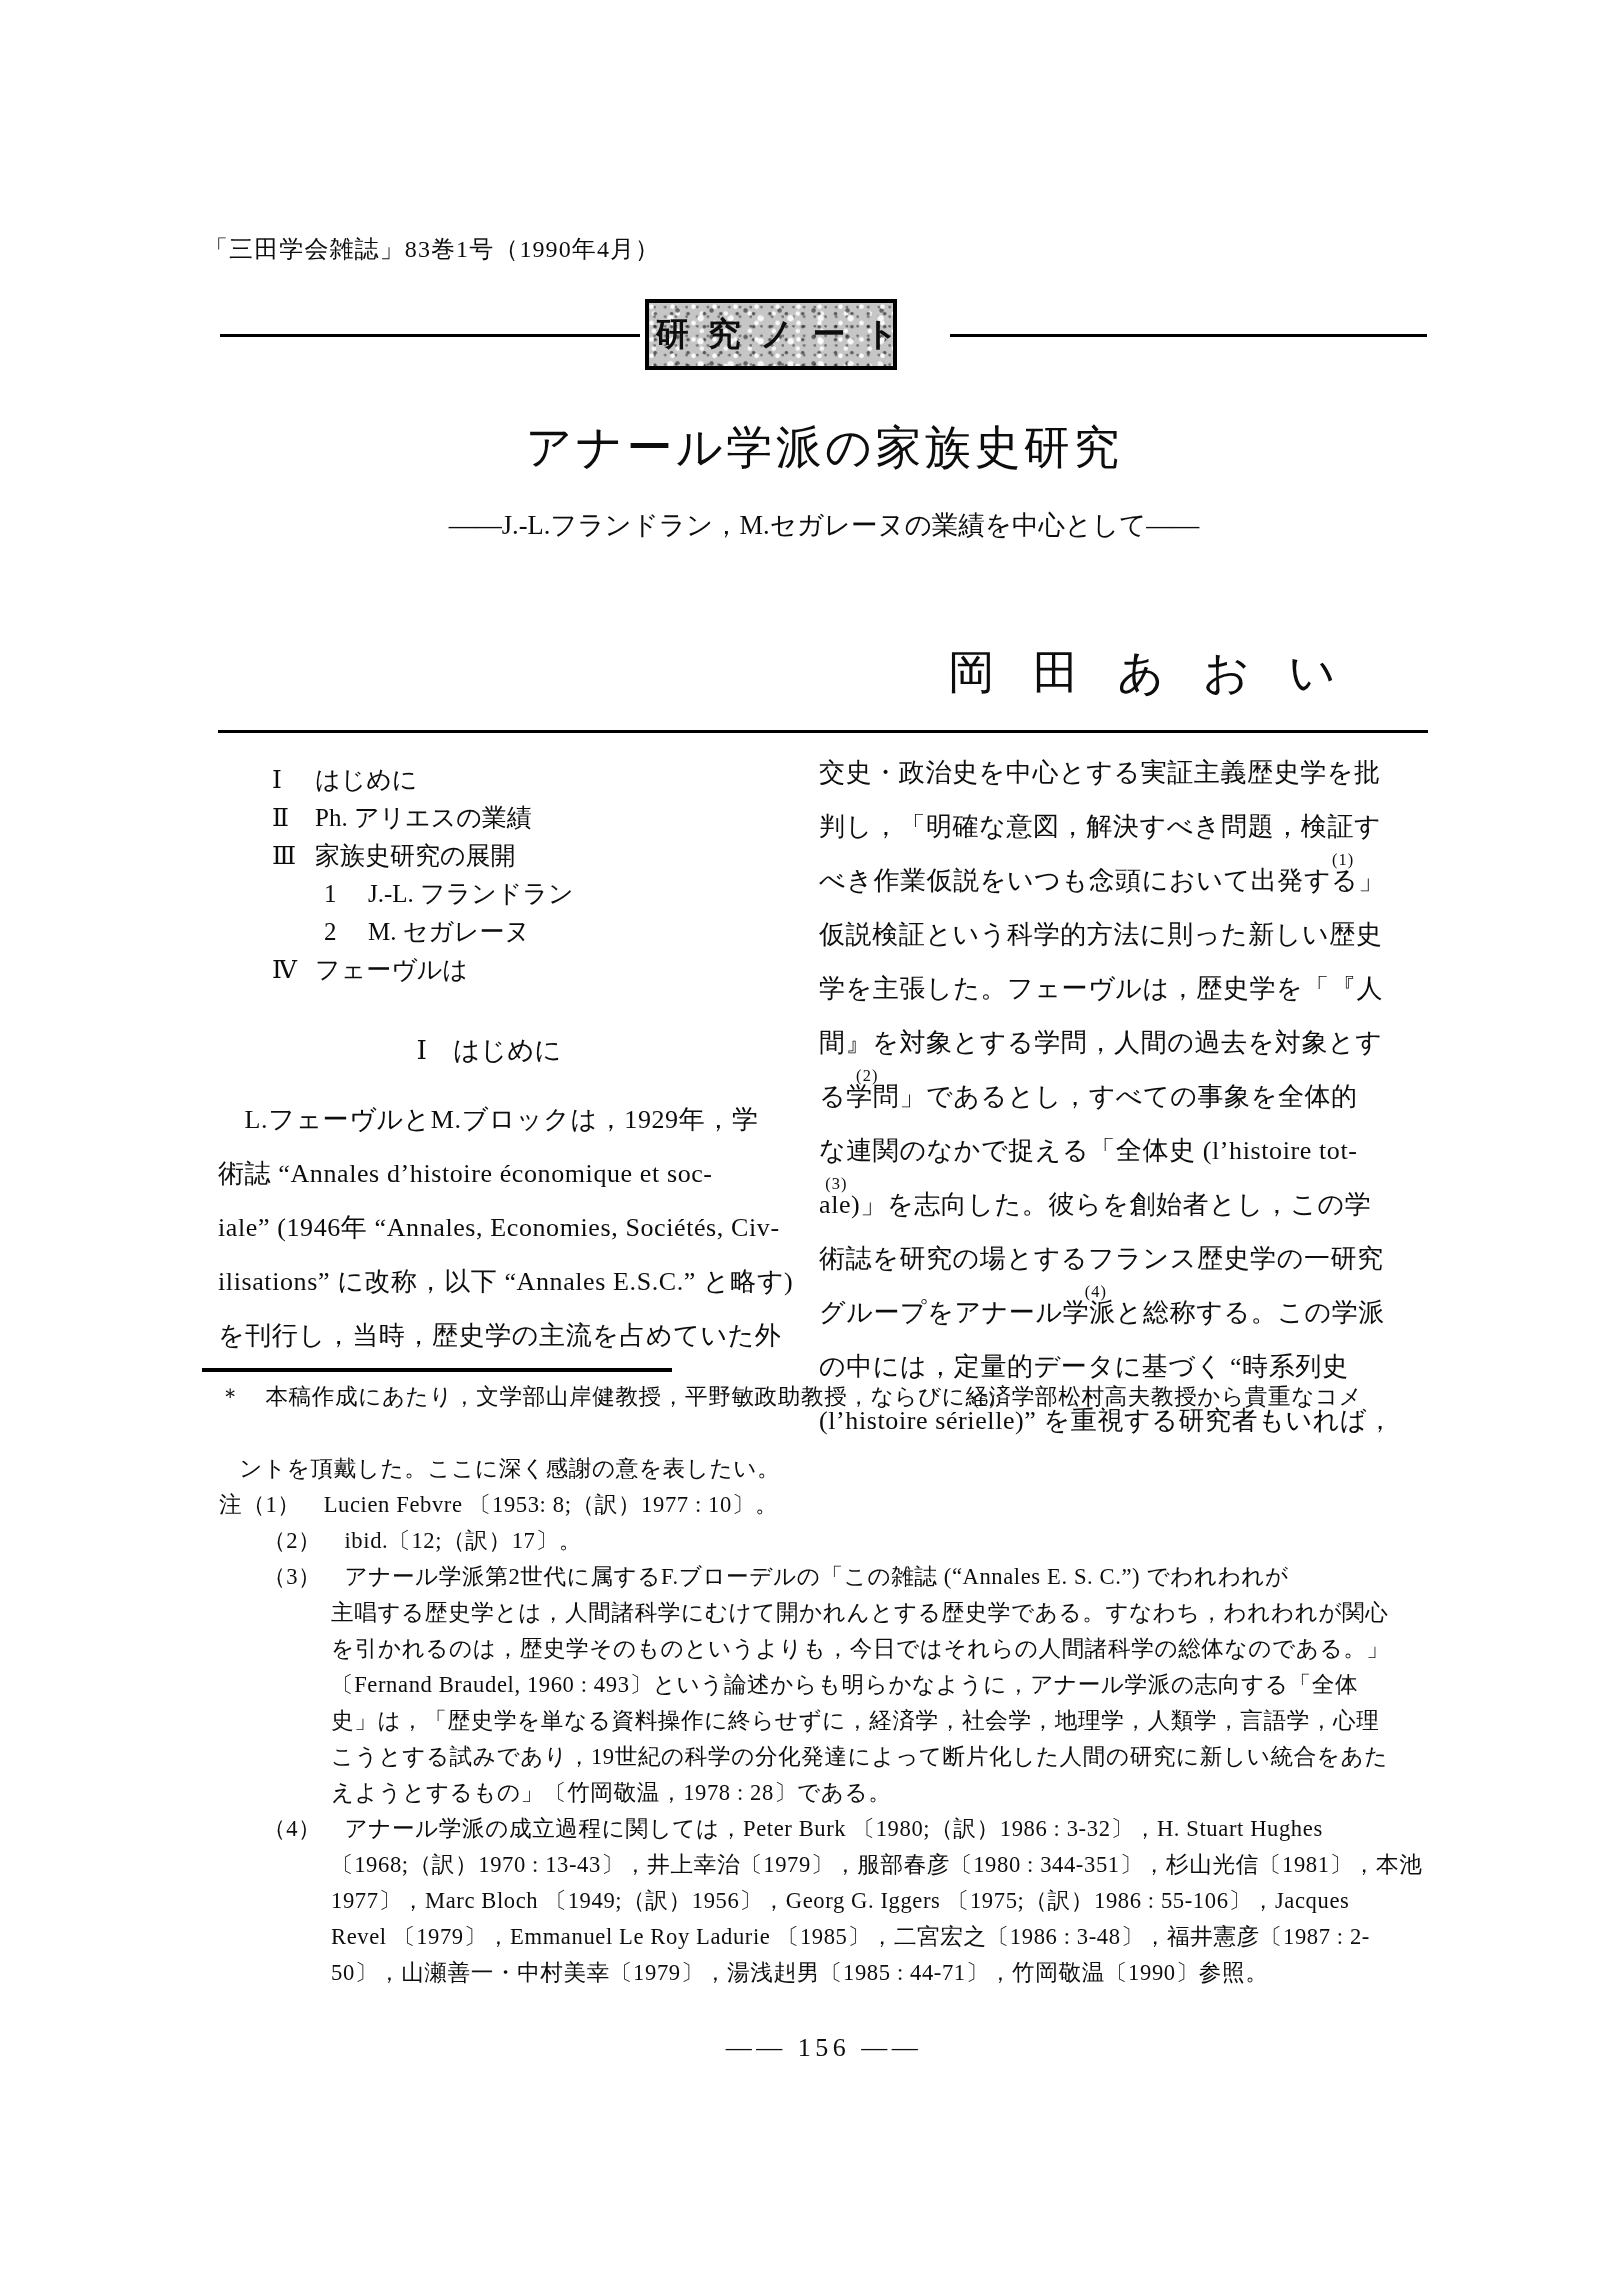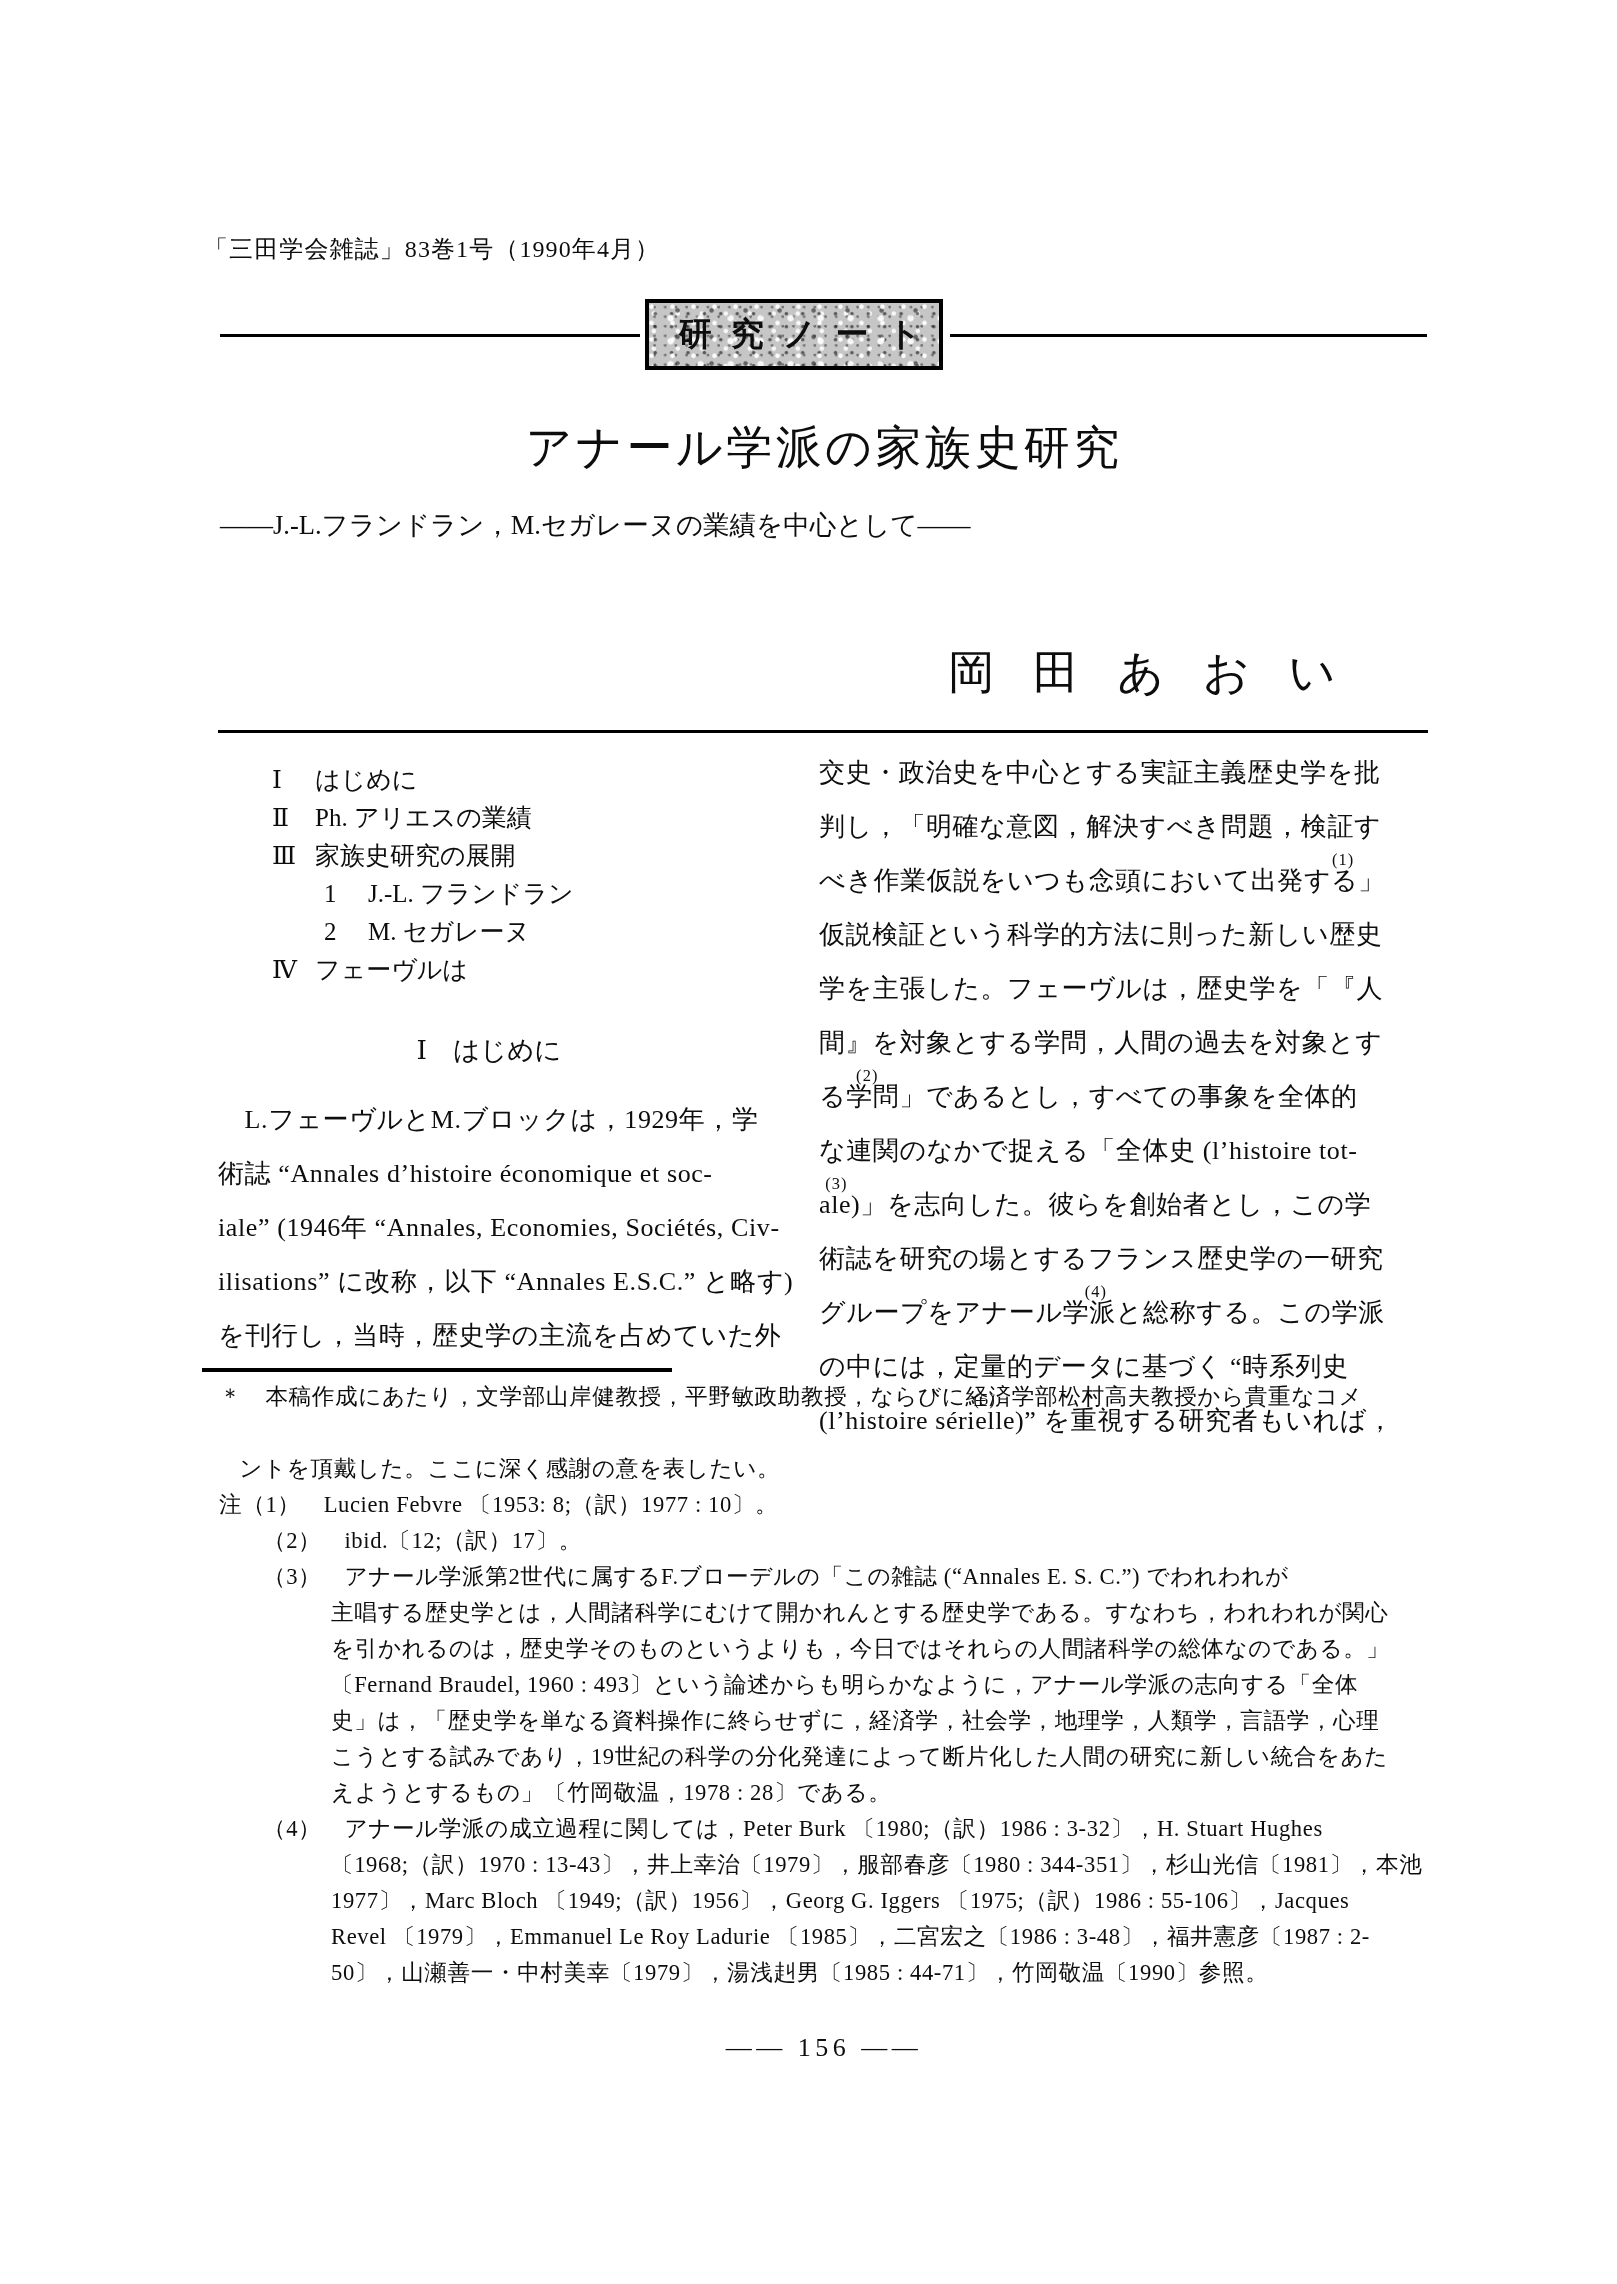--- a/index.html
+++ b/index.html
@@ -11,21 +11,21 @@
     font-family:"Liberation Serif","DejaVu Serif",serif;
     overflow:hidden;
   }
   .journal-header{
     position:absolute;left:204px;top:233px;
     font-size:24px;letter-spacing:1.1px;white-space:nowrap;
   }
   .badge-rule-left{position:absolute;left:220px;top:334px;width:420px;height:2.8px;background:#000;}
   .badge-rule-right{position:absolute;left:950px;top:334px;width:477px;height:2.8px;background:#000;}
   .badge{
-    position:absolute;left:645px;top:299px;width:298px;height:71px;
+    position:absolute;left:645px;top:299px;width:252px;height:71px;
     border:4px solid #000;box-sizing:border-box;
     display:flex;align-items:center;justify-content:center;
     background-color:#c6c6c6;
     background-image:
       radial-gradient(circle at 12% 22%, rgba(255,255,255,.95) 1.7px, transparent 2.8px),
       radial-gradient(circle at 72% 66%, rgba(255,255,255,.9) 2.3px, transparent 4px),
       radial-gradient(circle at 38% 82%, rgba(0,0,0,.55) 1.1px, transparent 2.3px),
       radial-gradient(circle at 84% 28%, rgba(0,0,0,.5) 1.7px, transparent 2.8px),
       radial-gradient(circle at 52% 42%, rgba(0,0,0,.42) 1.1px, transparent 1.7px),
       radial-gradient(circle at 20% 60%, rgba(255,255,255,.85) 1.7px, transparent 2.8px);
@@ -35,21 +35,21 @@
   .badge-text{
     font-size:33px;font-weight:bold;letter-spacing:19px;padding-left:19px;
     white-space:nowrap;
   }
   .article-title{
     position:absolute;left:220px;width:1208px;top:417px;
     text-align:center;font-size:46px;letter-spacing:3.4px;white-space:nowrap;
   }
   .article-subtitle{
     position:absolute;left:220px;width:1208px;top:507px;
-    text-align:left;font-size:26.5px;white-space:nowrap;
+    text-align:center;font-size:26.5px;white-space:nowrap;
   }
   .author{
     position:absolute;left:220px;width:1129px;top:642px;
     text-align:right;font-size:46px;letter-spacing:13.5px;white-space:nowrap;
   }
   .rule-full{position:absolute;left:218px;top:730px;width:1210px;height:3.4px;background:#000;}
 
   .toc{position:absolute;left:272px;top:761px;font-size:25px;}
   .toc-row{display:flex;height:38px;line-height:38px;white-space:nowrap;}
   .toc-num{width:43px;flex:none;}

